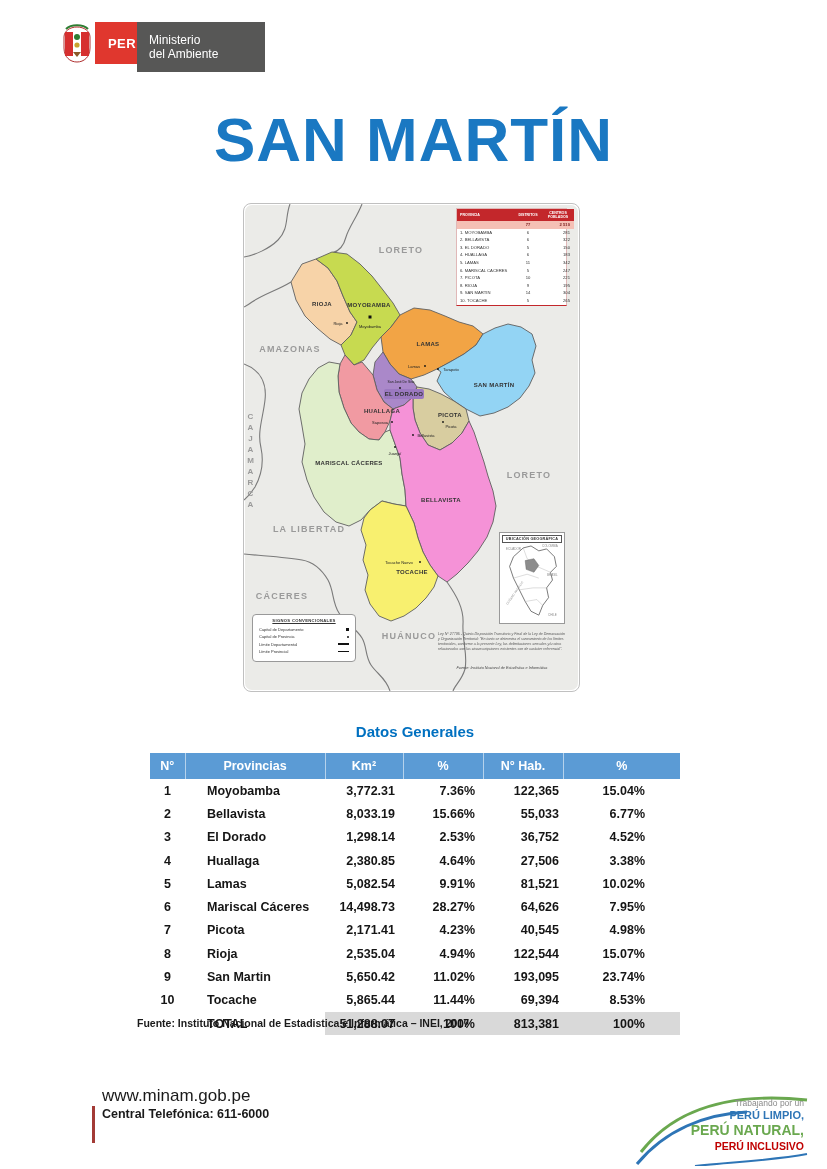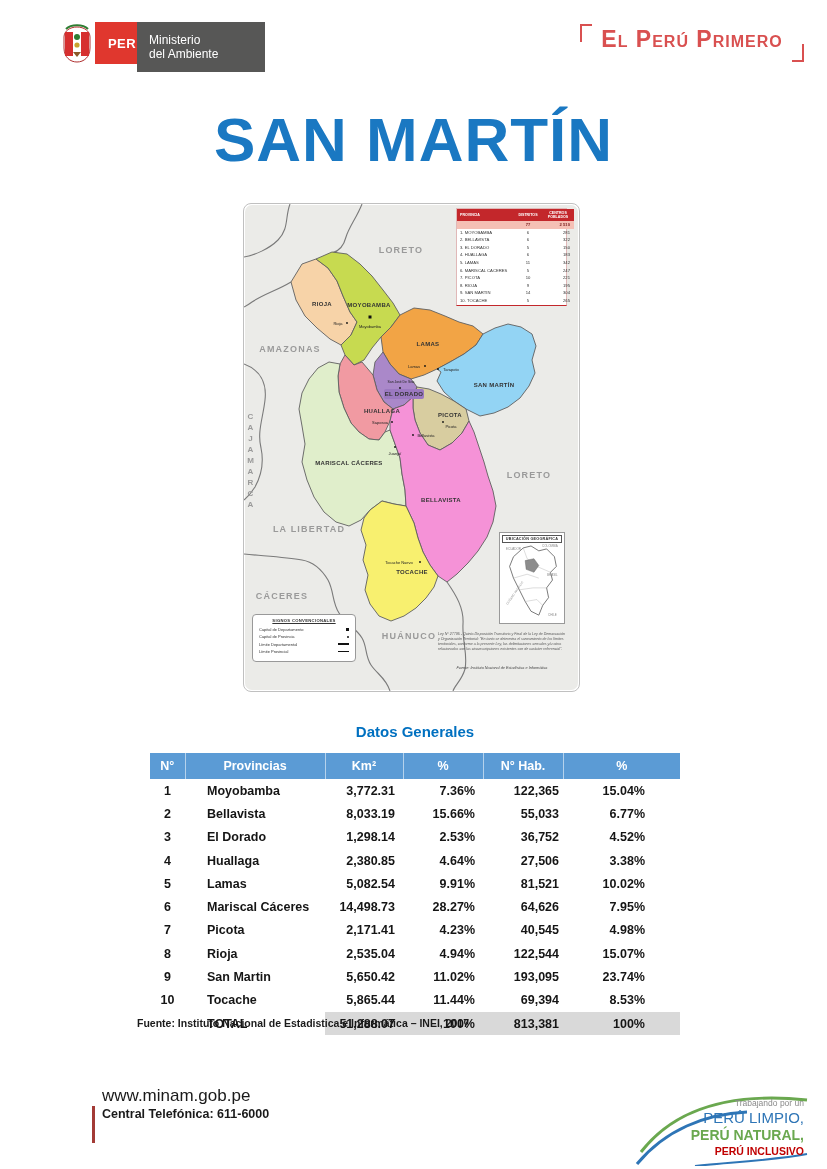--- a/index.html
+++ b/index.html
@@ -92,21 +92,21 @@
   tr.total-row td.gray{background:#d9d9d9;}
   .datos-source{position:absolute;left:137px;top:1017px;font-size:10.5px;font-weight:bold;color:#1a1a1a;}
 
   
   .foot-bar{position:absolute;left:92px;top:1106px;width:3px;height:37px;background:#a33b36;}
   .foot-phone{position:absolute;left:102px;top:1107px;font-size:12.5px;font-weight:bold;color:#1a1a1a;}
   .foot-web{position:absolute;left:102px;top:1086px;font-size:17px;font-weight:normal;color:#1a1a1a;}
   .foot-logo{position:absolute;left:635px;top:1086px;width:175px;height:80px;}
   .foot-tags{position:absolute;right:6px;top:12px;text-align:right;line-height:1.25;}
   .tag-intro{font-size:8.5px;color:#8a8a8a;}
-  .tag-1{font-size:15px;font-weight:normal;color:#2e75b6;}
+  .tag-1{font-size:11px;font-weight:bold;color:#2e75b6;}
   .tag-2{font-size:14px;font-weight:bold;color:#6aa84f;}
   .tag-3{font-size:10.5px;font-weight:bold;color:#c00000;}
 </style>
 </head>
 <body>
 
 <div class="page">
 
   <div class="coat">
     <svg width="34" height="42" viewBox="0 0 34 42">
@@ -118,25 +118,20 @@
       <circle cx="17" cy="23" r="2.6" fill="#c8a230"></circle>
       <path d="M13,30 L21,30 L17,35 Z" fill="#8a5a2a"></path>
     </svg>
   </div>
   <div class="peru-block">
     <span>PERÚ</span>
   </div>
   <div class="ministry-block">
     <span>Ministerio</span>
     <span>del Ambiente</span>
-  </div>
-  <div class="slogan-wrap">
-    <span class="brk-l"></span>
-    <div class="slogan-text">El Perú Primero</div>
-    <span class="brk-r"></span>
   </div>
 
   <div class="big-title">SAN MARTÍN</div>
 
   <div class="map-frame">
     <svg class="base" width="335" height="487" viewBox="0 0 335 487">
       <rect x="1" y="1" width="333" height="485" rx="7" fill="#ebebe8"></rect>
 
       <g fill="none" stroke="#7a7a7a" stroke-width="1.1">
         <path d="M46,0 C41,13 45,25 34,36 C25,45 11,51 0,53"></path>

